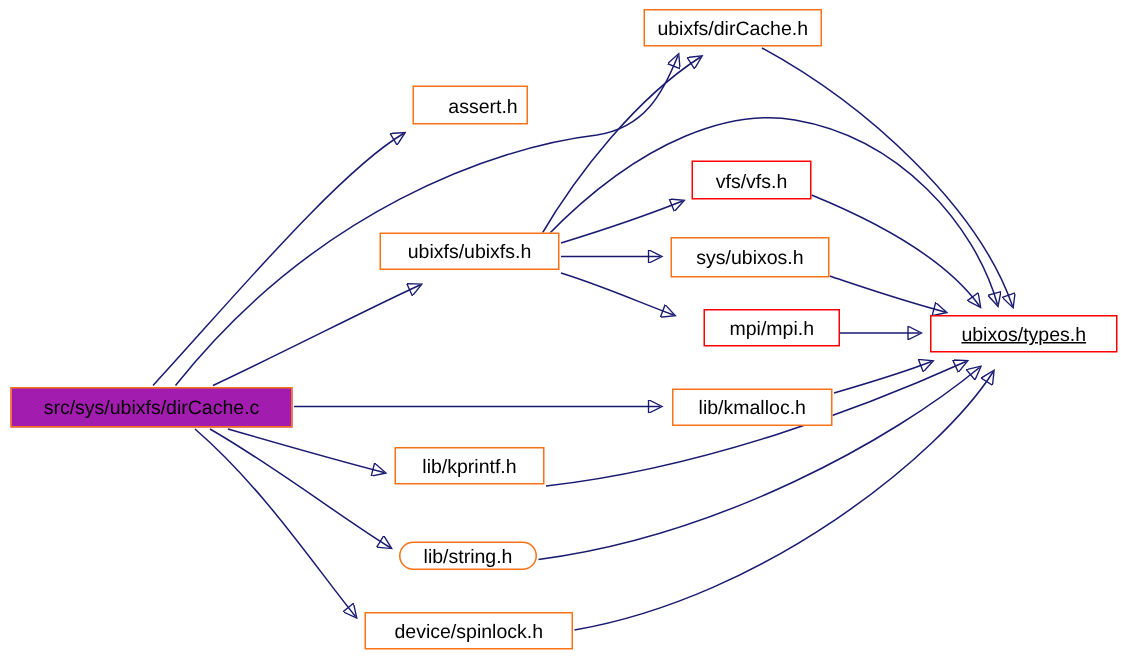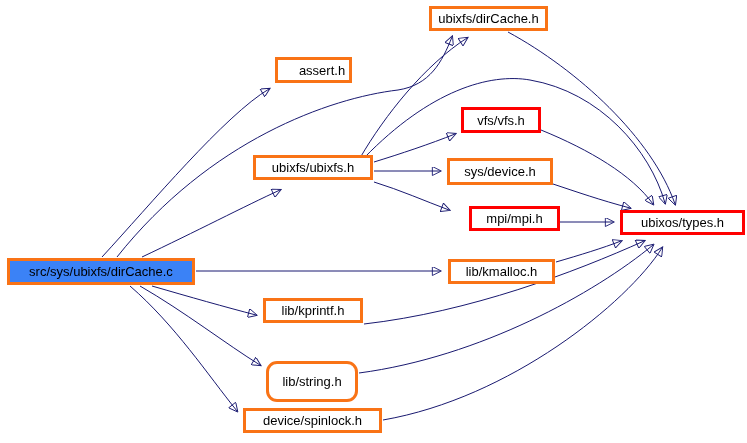--- a/index.html
+++ b/index.html
@@ -10,28 +10,28 @@
     font-family:"Liberation Sans", sans-serif;
     overflow:hidden;
   }
   .edges{position:absolute;left:0;top:0;width:747px;height:443px;}
   .edges path{fill:none;stroke:#191970;stroke-width:1;}
   .node{
     position:absolute;
     box-sizing:border-box;
     display:flex;align-items:center;justify-content:center;
     background:#ffffff;
-    border:3px solid #f97316;
+    border:1px solid #f97316;
     color:#000000;
     font-size:13px;
     white-space:nowrap;
     cursor:pointer;
   }
   .node.red{border-color:#ff0000;text-align:right;}
-  .node.main{background:#3b82f6;cursor:default;}
+  .node.main{background:#a21caf;cursor:default;}
 </style>
 </head>
 <body>
 
 <div class="canvas">
 
   <svg class="edges" width="747" height="443" viewBox="0 0 747 443" xmlns="http://www.w3.org/2000/svg">
     <defs>
       <marker id="arrow" viewBox="0 0 10 10" refX="8.5" refY="5" markerWidth="11" markerHeight="9" orient="auto-start-reverse">
         <path d="M0,0 L10,5 L0,10 z" fill="#191970"></path>
@@ -66,27 +66,27 @@
   <div class="node main" style="left:7px;top:258px;width:188px;height:27px;">src/sys/ubixfs/dirCache.c</div>
 
   <div class="node" style="left:275px;top:57px;width:77px;height:26px;padding-left:17px;">assert.h</div>
 
   <div class="node" style="left:429px;top:6px;width:119px;height:25px;">ubixfs/dirCache.h</div>
 
   <div class="node" style="left:253px;top:155px;width:120px;height:25px;">ubixfs/ubixfs.h</div>
 
   <div class="node red" style="left:461px;top:107px;width:80px;height:26px;">vfs/vfs.h</div>
 
-  <div class="node" style="left:447px;top:158px;width:106px;height:27px;">sys/device.h</div>
+  <div class="node" style="left:447px;top:158px;width:106px;height:27px;">sys/ubixos.h</div>
 
   <div class="node red" style="left:469px;top:206px;width:91px;height:25px;">mpi/mpi.h</div>
 
-  <div class="node red" style="left:620px;top:210px;width:125px;height:25px;">ubixos/types.h</div>
+  <div class="node red" style="left:620px;top:210px;width:125px;height:25px;text-decoration:underline;">ubixos/types.h</div>
 
   <div class="node" style="left:448px;top:259px;width:107px;height:25px;">lib/kmalloc.h</div>
 
   <div class="node" style="left:263px;top:298px;width:100px;height:25px;">lib/kprintf.h</div>
 
-  <div class="node" style="left:266px;top:361px;width:92px;height:41px;border-radius:11px;">lib/string.h</div>
+  <div class="node" style="left:266px;top:361px;width:92px;height:19px;border-radius:11px;">lib/string.h</div>
 
   <div class="node" style="left:243px;top:408px;width:139px;height:25px;">device/spinlock.h</div>
 
 </div>
 
 </body></html>

